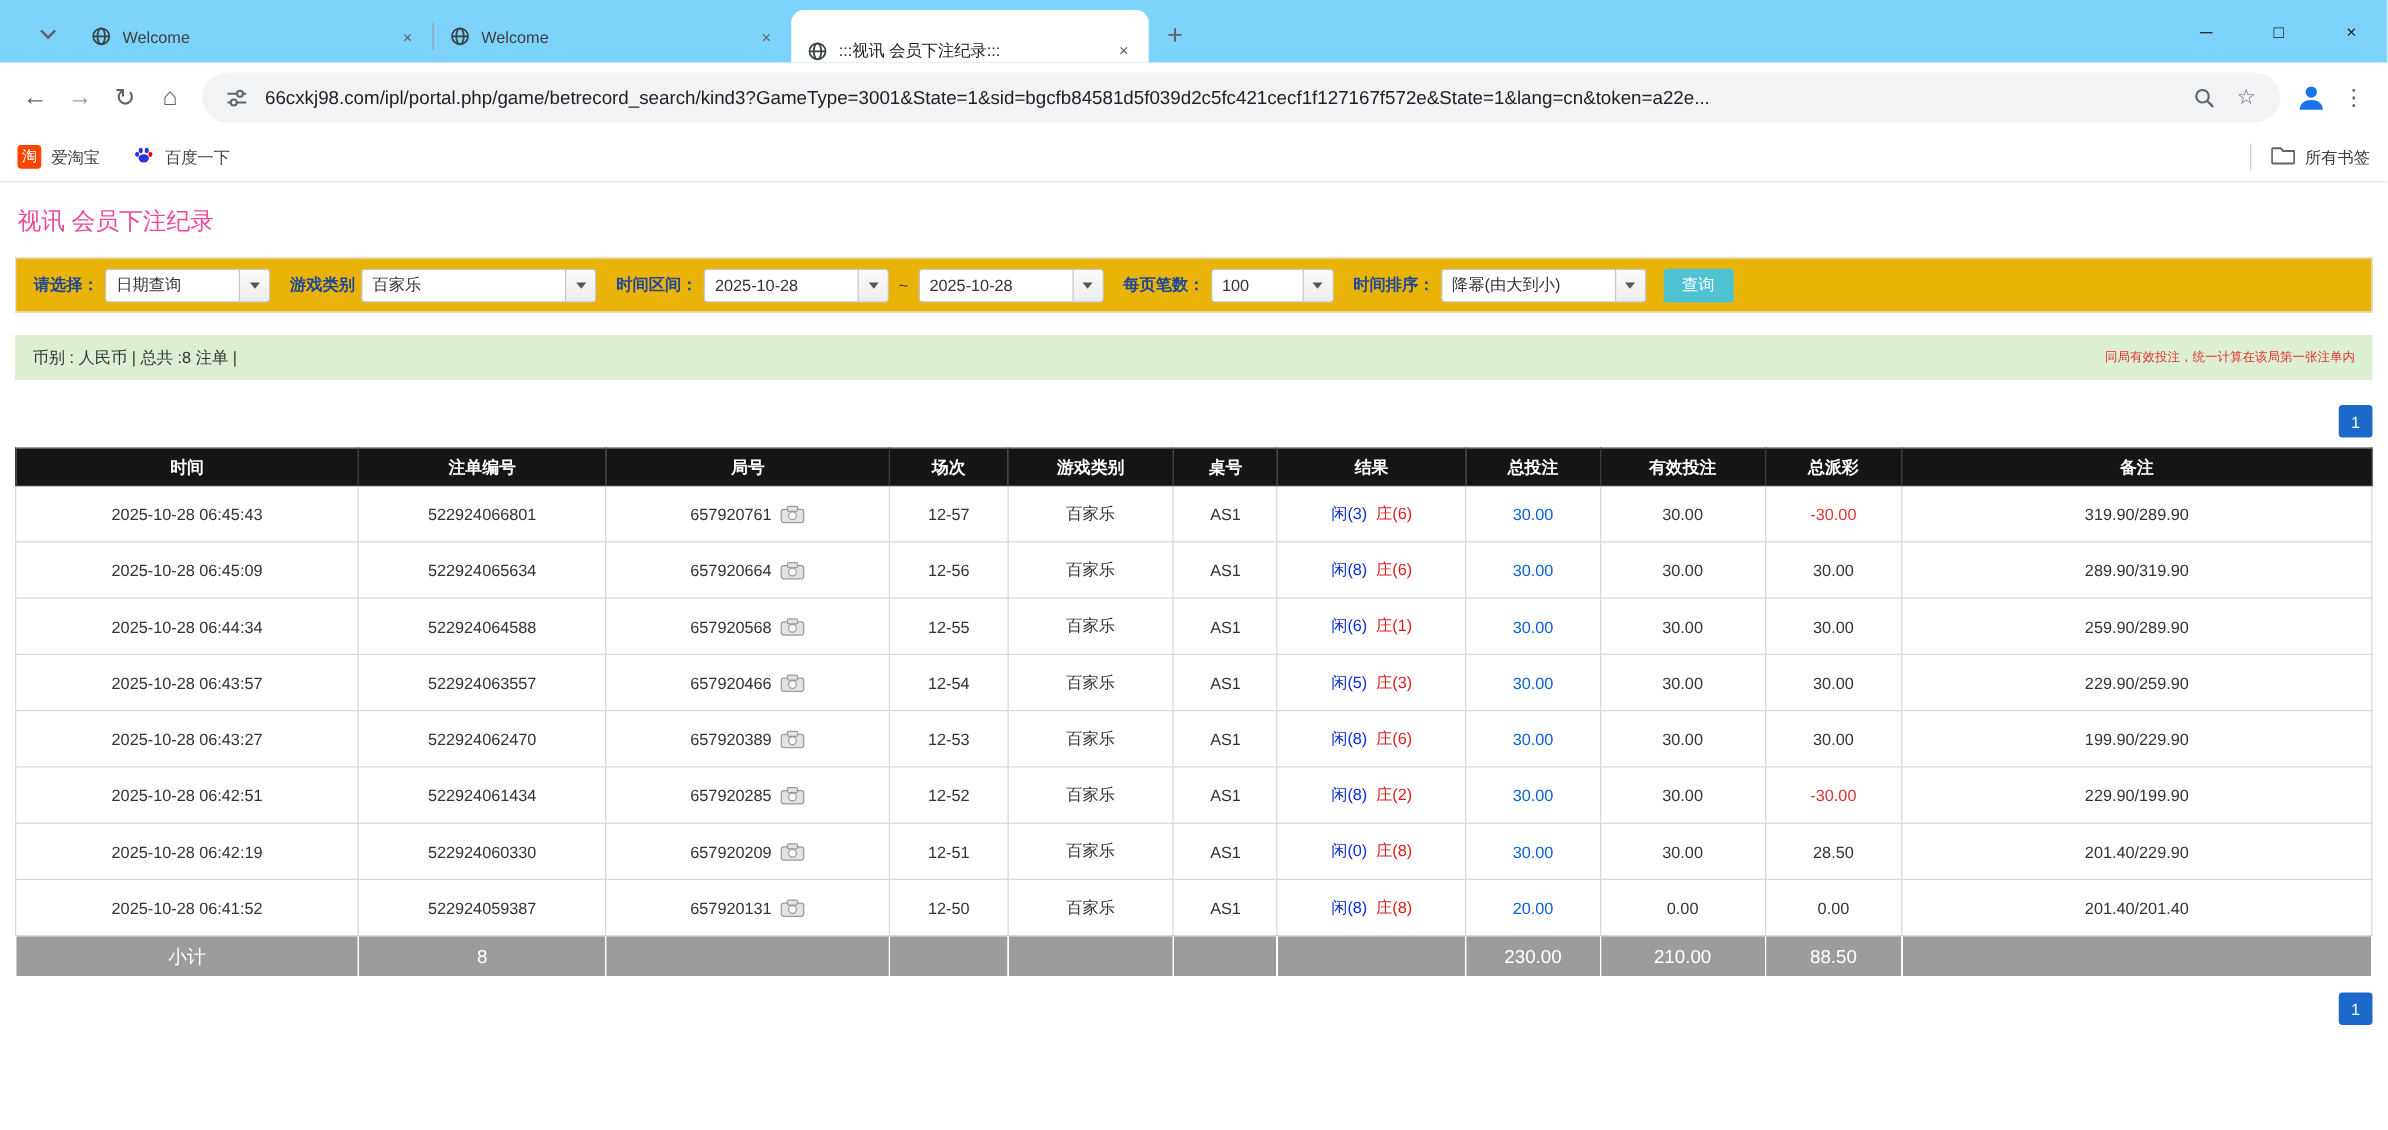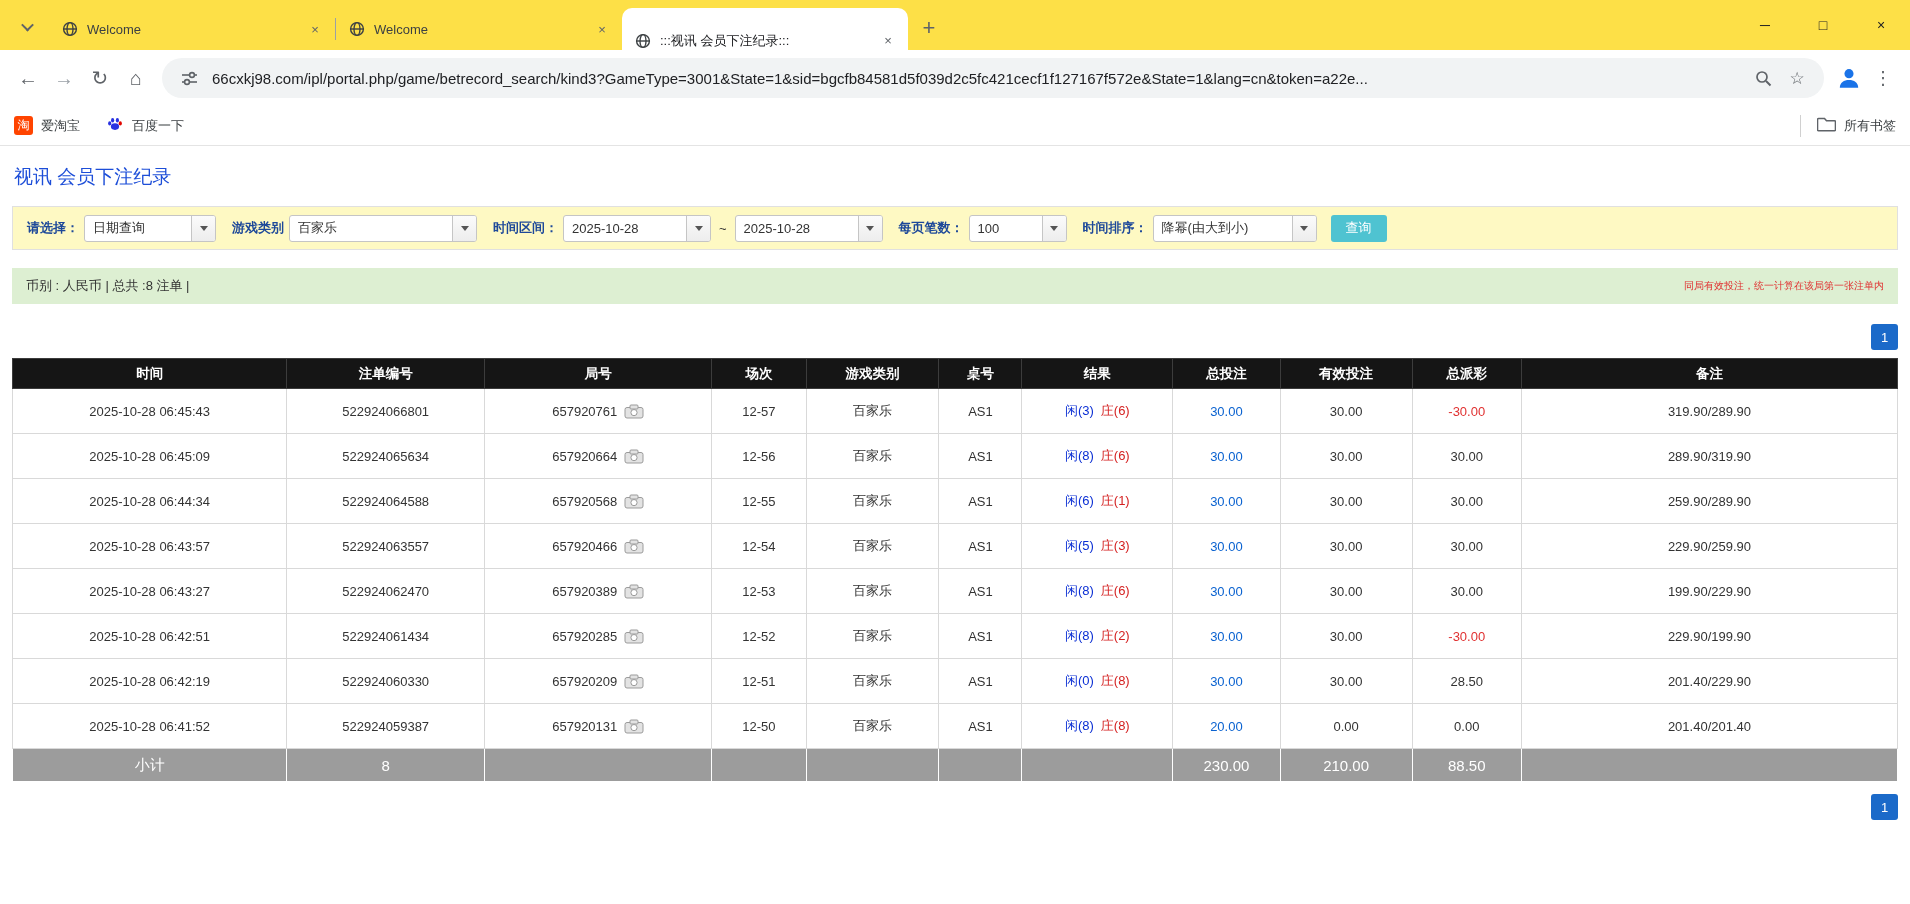--- a/index.html
+++ b/index.html
@@ -1,20 +1,20 @@
 <!DOCTYPE html>
 <html><head>
 <meta charset="utf-8">
 <style>
   * { box-sizing: border-box; margin: 0; padding: 0; }
   html, body { width: 1910px; height: 904px; overflow: hidden; }
   body { font-family: "Liberation Sans", "DejaVu Sans", sans-serif; background: #fff; color: #333; }
 
   
-  .tabstrip { height: 50px; background: #fde047; display: flex; align-items: flex-end; padding-left: 9px; position: relative; }
+  .tabstrip { height: 50px; background: #7dd3fc; display: flex; align-items: flex-end; padding-left: 20px; position: relative; }
   .tab-search-btn { width: 32px; height: 32px; border-radius: 50%; display: flex; align-items: center; justify-content: center; margin: 0 6px 8px 2px; cursor: pointer; }
   .chev { width: 9px; height: 9px; border-right: 2px solid #5f6368; border-bottom: 2px solid #5f6368; transform: rotate(45deg) translate(-1px,-1px); }
   .tab { width: 286px; height: 42px; display: flex; align-items: center; padding: 0 10px 0 12px; border-radius: 10px 10px 0 0; color: #3c4043; font-size: 13px; cursor: pointer; position: relative; }
   .tab.active { background: #fff; color: #202124; align-items: flex-end; }
   .tab-sep { width: 1px; height: 22px; background: #9aa0a6; margin-bottom: 10px; }
   .favicon { width: 18px; height: 18px; flex: 0 0 auto; display: flex; align-items: center; justify-content: center; }
   .tab-title { flex: 1; margin: 0 8px; white-space: nowrap; overflow: hidden; text-overflow: clip; }
   .tab-close { width: 20px; height: 20px; border-radius: 50%; display: flex; align-items: center; justify-content: center; font-size: 13px; color: #5f6368; cursor: pointer; flex: 0 0 auto; }
   .new-tab-btn { width: 34px; height: 34px; display: flex; align-items: center; justify-content: center; font-size: 22px; color: #5f6368; margin: 0 0 5px 4px; border-radius: 50%; cursor: pointer; }
   .win-controls { position: absolute; right: 0; top: 0; height: 50px; display: flex; }
@@ -32,23 +32,23 @@
 
   .bookmarks { height: 40px; background: #fff; border-bottom: 1px solid #e4e4e4; display: flex; align-items: center; padding: 0 14px; font-size: 13px; color: #3c4043; }
   .bm-item { display: flex; align-items: center; gap: 8px; margin-right: 26px; cursor: pointer; }
   .bm-taobao-icon { width: 19px; height: 19px; background: #ff4400; color: #fff; border-radius: 3px; font-size: 12px; display: flex; align-items: center; justify-content: center; }
   .bm-spacer { flex: 1; }
   .bm-divider { width: 1px; height: 22px; background: #d0d0d0; margin-right: 16px; }
   .bm-all { display: flex; align-items: center; gap: 8px; cursor: pointer; }
 
   
   .content { padding: 0 12px; }
-  .page-title { font-size: 19px; font-weight: 500; color: #1d4ed8; margin: 18px 0 16px 2px; }
-
-  .filterbar { background: #fef9c3; border: 1px solid #e0e0e0; height: 44px; display: flex; align-items: center; padding: 13px 14px; font-size: 13px; }
+  .page-title { font-size: 19px; font-weight: 500; color: #ec4899; margin: 18px 0 16px 2px; }
+
+  .filterbar { background: #eab308; border: 1px solid #e0e0e0; height: 44px; display: flex; align-items: center; padding: 13px 14px; font-size: 13px; }
   .flabel { color: #1d4899; font-weight: bold; margin-right: 5px; white-space: nowrap; }
   .fgroup { margin-left: 16px; display: flex; align-items: center; }
   .fgroup.first { margin-left: 0; }
   .combo { display: inline-flex; align-items: stretch; background: #fff; border: 1px solid #c5c5c5; height: 27px; border-radius: 3px; overflow: hidden; cursor: pointer; }
   .combo-text { padding: 0 8px; display: flex; align-items: center; font-size: 13px; color: #333; white-space: nowrap; }
   .combo-btn { width: 24px; background: linear-gradient(#fbfbfb,#ededed); border-left: 1px solid #c5c5c5; display: flex; align-items: center; justify-content: center; cursor: pointer; }
   .caret { width: 0; height: 0; border-left: 4px solid transparent; border-right: 4px solid transparent; border-top: 5px solid #555; }
   .w-select { min-width: 106px; }
   .w-game { min-width: 162px; }
   .w-date { min-width: 122px; }

